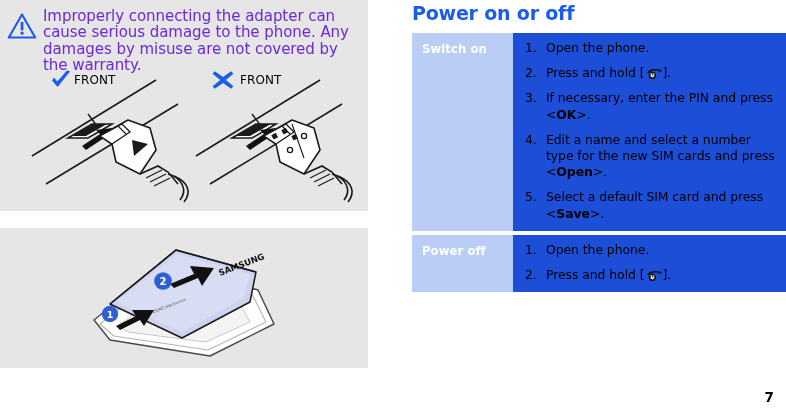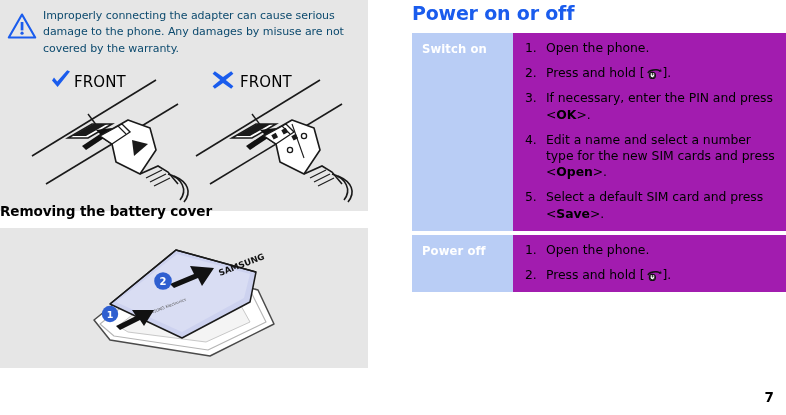--- a/index.html
+++ b/index.html
@@ -47,32 +47,32 @@
 
   #warning-icon {
     width: 30px;
     height: 28px;
     flex: 0 0 30px;
     margin-top: 4px;
     margin-left: 3px;
   }
 
   #warning-text {
-    font-size: 11px;
+    font-size: 15px;
     line-height: 16.4px;
-    color: #0c4a6e;
+    color: #6d28d9;
     margin-left: 6px;
     width: 316px;
     letter-spacing: -0.05px;
   }
 
   
   .front-label {
     position: absolute;
-    font-size: 15px;
+    font-size: 12px;
     color: #000;
     letter-spacing: 0.1px;
   }
   #front-ok-label { left: 74px; top: 73px; }
   #front-ng-label { left: 240px; top: 73px; }
 
   .mark-icon {
     position: absolute;
     width: 22px;
     height: 20px;
@@ -145,21 +145,21 @@
   .label-cell {
     background: #b9cdf5;
     width: 91px;
     padding: 9px 0 9px 10px !important;
     font-size: 11.6px;
     font-weight: bold;
     color: #ffffff;
     letter-spacing: 0.1px;
   }
   .content-cell {
-    background: #a21caf;
+    background: #1d4ed8;
     padding: 7px 8px 9px 12px !important;
   }
   .row-gap td {
     height: 4px;
     background: #ffffff;
   }
 
   ol.steps {
     margin: 0;
     padding: 0;
@@ -278,21 +278,20 @@
       <line x1="100" y1="46" x2="112" y2="80" stroke="#1a1a1a" stroke-width="1.1"></line>
       <path d="M112 96 L130 88 L140 94 L150 106" fill="none" stroke="#1a1a1a" stroke-width="1.6"></path>
       <path d="M118 100 L134 92" stroke="#1a1a1a" stroke-width="1.1"></path>
       <path d="M122 104 L138 96" stroke="#1a1a1a" stroke-width="1.1"></path>
       <path d="M126 108 L142 100" stroke="#1a1a1a" stroke-width="1.1"></path>
       <path d="M140 96 C154 100 160 112 152 122" fill="none" stroke="#1a1a1a" stroke-width="1.6"></path>
       <path d="M146 98 C160 104 164 114 156 124" fill="none" stroke="#1a1a1a" stroke-width="1.6"></path>
     </svg>
   </div>
 
-  <div id="battery-heading">Removing the battery cover</div>
 
   <div id="battery-panel" class="gray-panel">
     <svg id="phone-illustration" viewBox="0 0 290 140">
 
       <path d="M50 92 L120 36 L214 62 L230 96 L166 128 L66 112 Z" fill="#ffffff" stroke="#4a4a4a" stroke-width="1.5" stroke-linejoin="round"></path>
       <path d="M56 96 L122 44 L208 66 L222 94 L164 122 L70 108 Z" fill="#ffffff" stroke="#b5b5b5" stroke-width="1.1" stroke-linejoin="round"></path>
 
       <path d="M74 98 L126 58 L196 76 L206 94 L162 114 L84 104 Z" fill="#f4f4f4" stroke="#c8c8c8" stroke-width="1"></path>
 
       <path d="M66 76 L132 22 L212 44 L206 74 L138 110 Z" fill="#cdd2ef" stroke="#1a1a1a" stroke-width="1.5" stroke-linejoin="round"></path>

